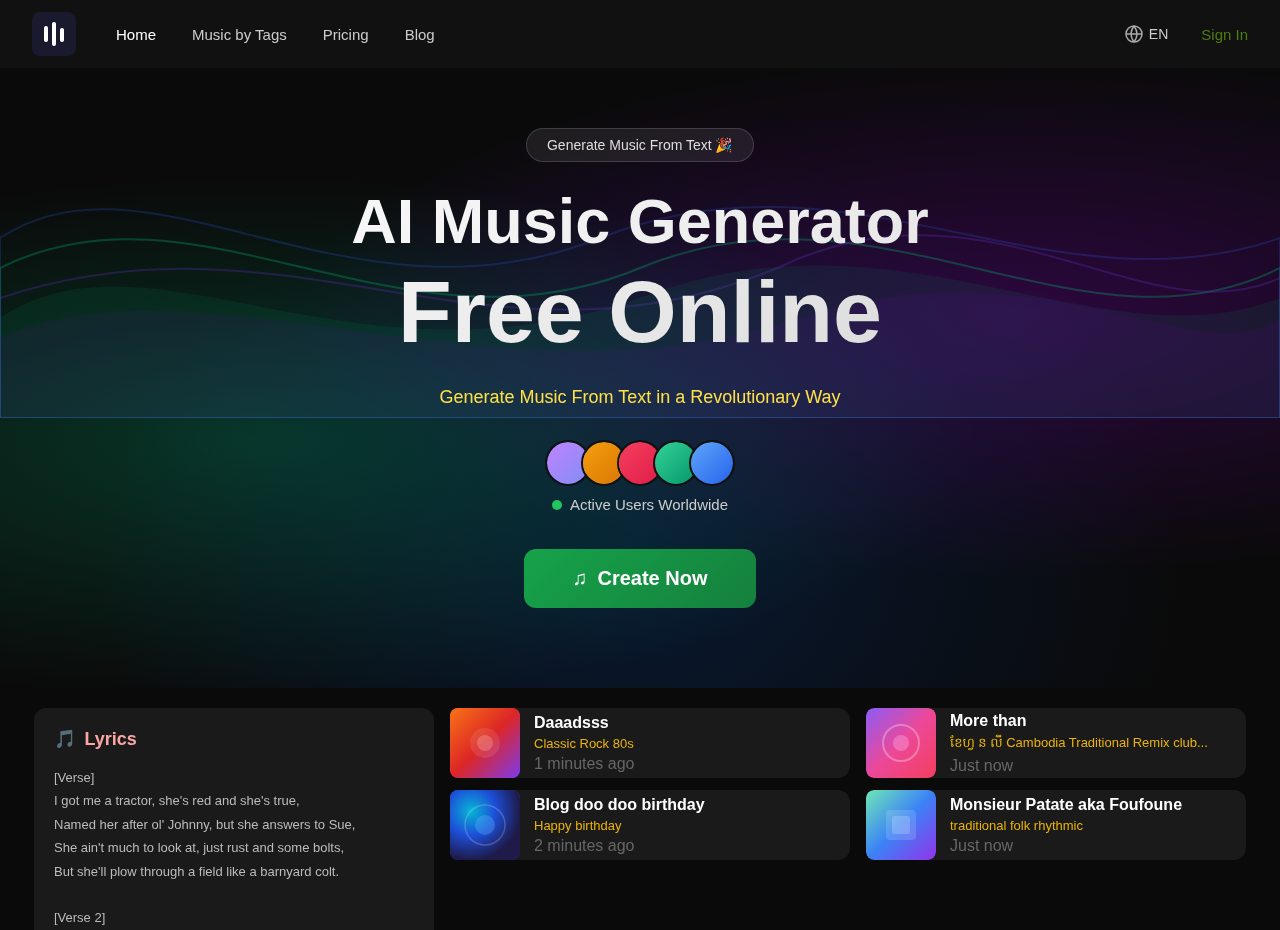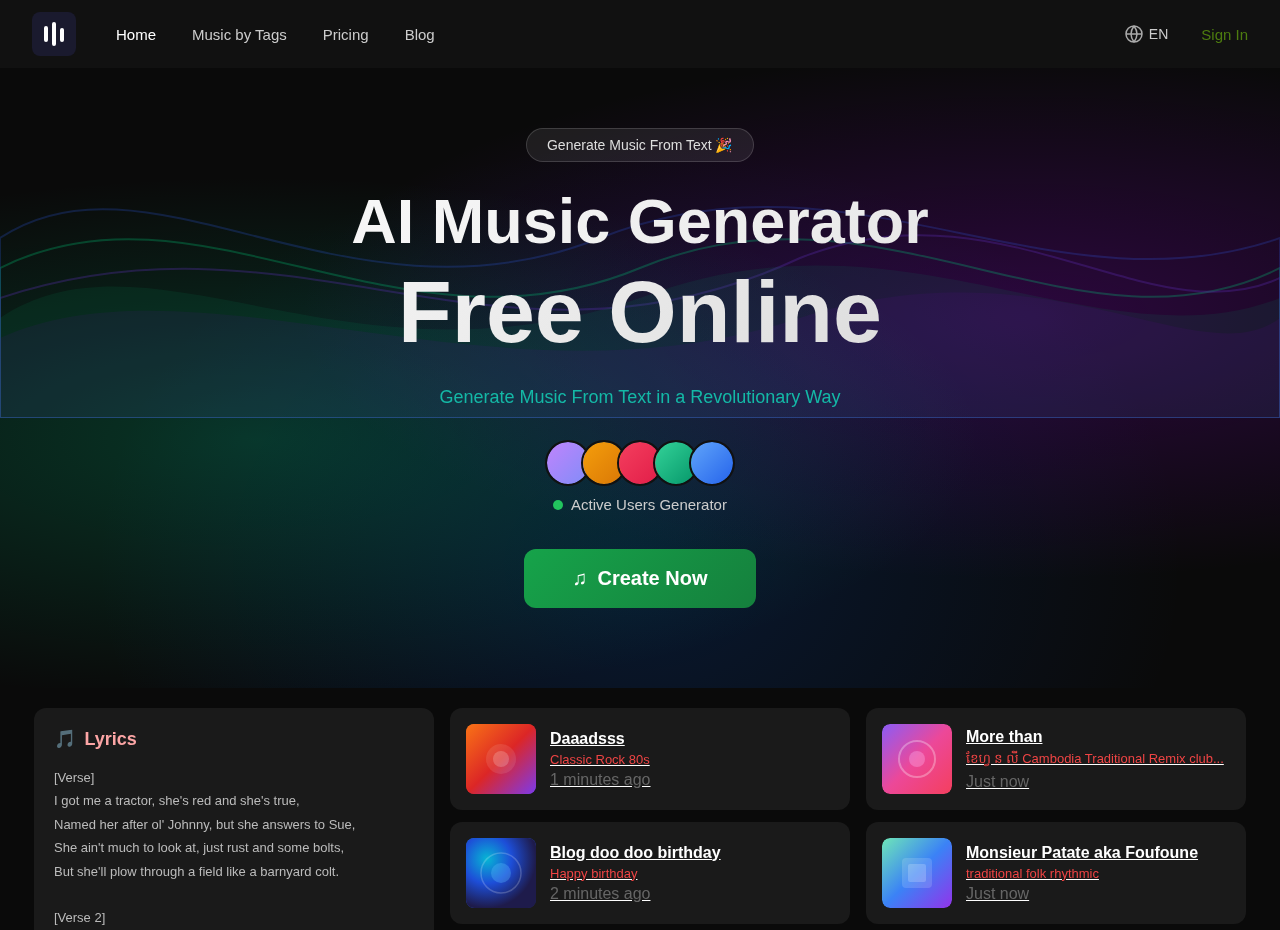--- a/index.html
+++ b/index.html
@@ -118,21 +118,21 @@
       font-size: 88px;
       font-weight: 800;
       background: linear-gradient(135deg, #ffffff 0%, #d0d0d0 100%);
       -webkit-background-clip: text;
       -webkit-text-fill-color: transparent;
       background-clip: text;
       margin-bottom: 24px;
     }
     .hero-subtitle {
       font-size: 18px;
-      color: #14b8a6;
+      color: #fde047;
       margin-bottom: 32px;
     }
     .user-avatars {
       display: flex;
       justify-content: center;
       align-items: center;
       margin-bottom: 10px;
     }
     .avatar-img {
       width: 46px;
@@ -190,44 +190,42 @@
       margin: 0 auto;
     }
     .cards-left, .cards-right-top {
       display: flex;
       flex-direction: column;
       gap: 12px;
     }
     .music-card {
       background: #1a1a1a;
       border-radius: 12px;
-      padding: 16px;
       display: flex;
       align-items: center;
       gap: 14px;
       cursor: pointer;
-      text-decoration: underline;
     }
     .music-thumb {
       width: 70px;
       height: 70px;
       border-radius: 8px;
       flex-shrink: 0;
       overflow: hidden;
     }
     .music-info { flex: 1; }
     .music-title {
       font-size: 16px;
       font-weight: 600;
       color: #fff;
       margin-bottom: 4px;
     }
     .music-genre {
       font-size: 13px;
-      color: #ef4444;
+      color: #eab308;
       margin-bottom: 4px;
     }
     .music-time {
       font-size: 16px;
       color: #666;
     }
 
     
     .lyrics-panel {
       background: #1a1a1a;
@@ -335,21 +333,21 @@
       <div class="avatar-img">
         <div class="avatar-circle av4"></div>
       </div>
       <div class="avatar-img">
         <div class="avatar-circle av5"></div>
       </div>
     </div>
 
     <div class="active-users-row">
       <div class="green-dot"></div>
-      <span class="active-users-text">Active Users Generator</span>
+      <span class="active-users-text">Active Users Worldwide</span>
     </div>
 
     <button class="create-btn">
       <span>♫</span>
       <span>Create Now</span>
     </button>
   </div>
 </section>
 
 <div class="cards-section">

